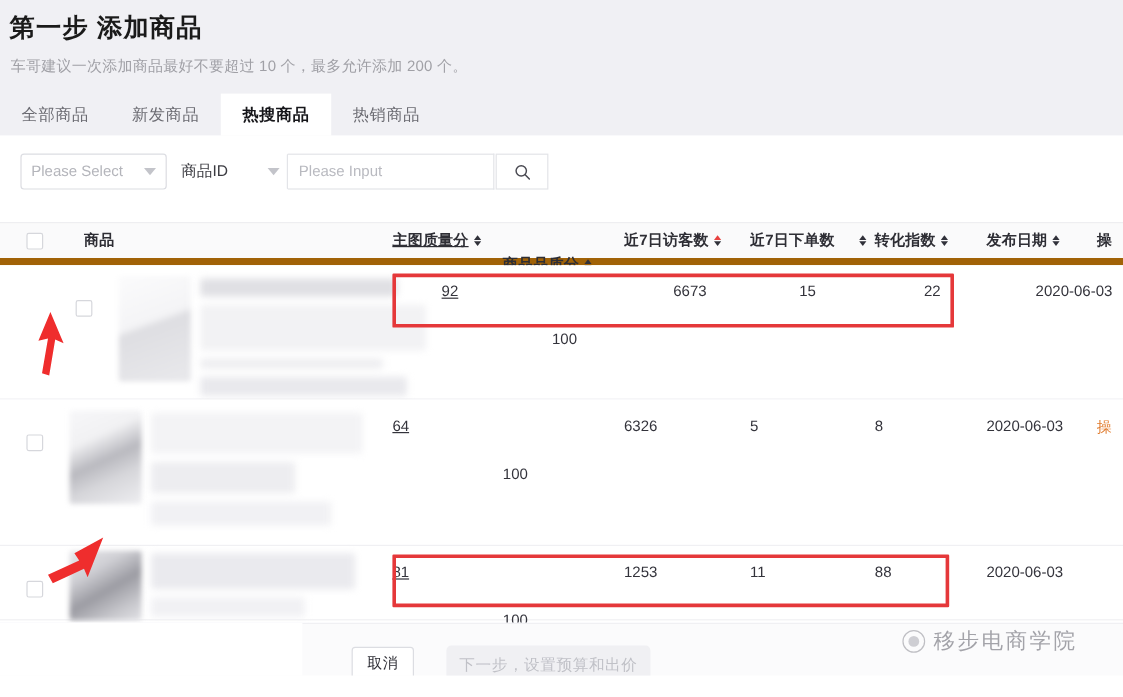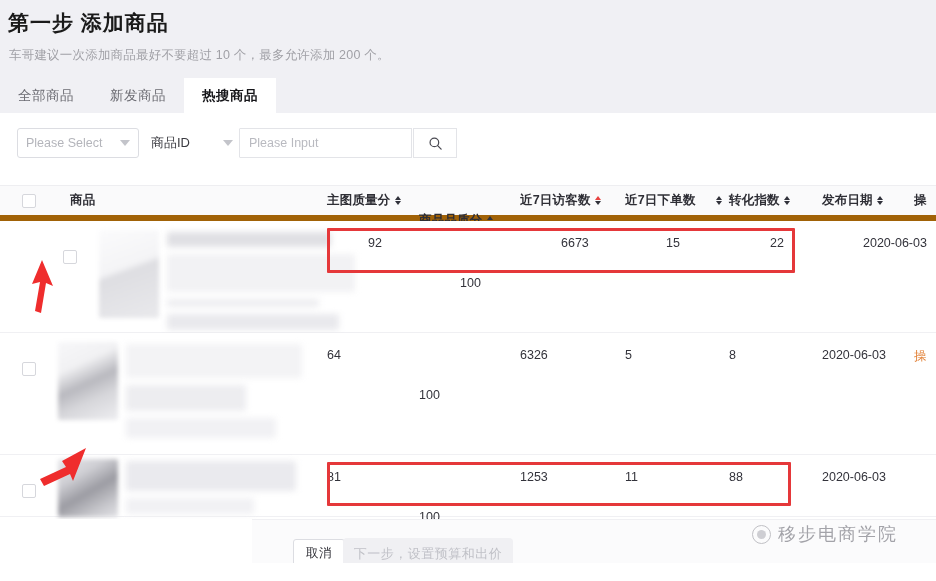--- a/index.html
+++ b/index.html
@@ -210,21 +210,21 @@
     color: #33333b;
     display: flex;
     align-items: flex-start;
     padding-top: 15px;
     white-space: nowrap;
   }
 
   
   .c-check { width: 58px; flex: none; display:flex; justify-content:center; }
   .c-prod  { width: 269px; flex: none; }
-  .c-m1    { width: 92px; flex: none; }
+  .c-m1    { width: 92px; flex: none; text-decoration: underline; }
   .c-m2    { width: 101px; flex: none; margin-top: 40px; }
   .c-m3    { width: 105px; flex: none; }
   .c-m4    { width: 104px; flex: none; gap: 16px; }
   .c-m5    { width: 93px; flex: none; }
   .c-date  { width: 92px; flex: none; }
   .c-extra { width: 22px; flex: none; overflow: hidden; }
 
   .thead .c-check { padding-left: 0; }
   .thead .c-prod  { padding-left: 12px; }
 
@@ -296,21 +296,21 @@
     border-radius: 3px;
     background: #fff;
     font-size: 12.5px;
     color: #2d2d34;
     font-family: inherit;
     cursor: pointer;
     letter-spacing: .5px;
   }
   .btn-next {
     position: absolute;
-    left: 343px; top: 538px;
+    left: 372px; top: 538px;
     width: 170px; height: 31px;
     border: none;
     border-radius: 4px;
     background: #f0f0f3;
     color: #c0c1c7;
     font-size: 13px;
     font-family: inherit;
     cursor: not-allowed;
     letter-spacing: .5px;
   }
@@ -355,20 +355,21 @@
 
   <div class="top-band"></div>
 
   <div class="page-title">第一步 添加商品</div>
   <div class="page-subtitle">车哥建议一次添加商品最好不要超过 10 个，最多允许添加 200 个。</div>
 
   <div class="tabs">
     <div class="tab">全部商品</div>
     <div class="tab">新发商品</div>
     <div class="tab active">热搜商品</div>
+    <div class="tab">热销商品</div>
   </div>
 
   <div class="filter-bar"></div>
 
   <div class="select-box">
     <span class="ph">Please Select</span>
     <span class="caret"></span>
   </div>
 
   <div class="inline-select">

